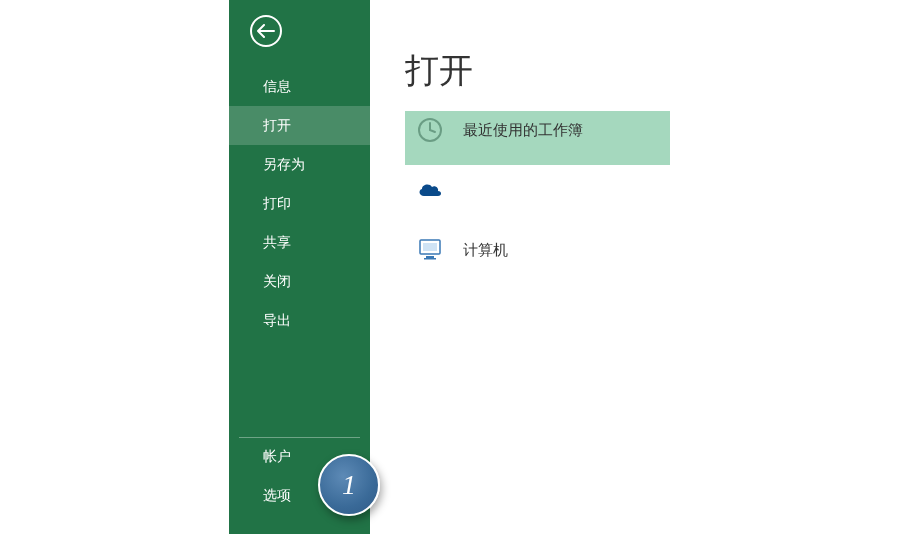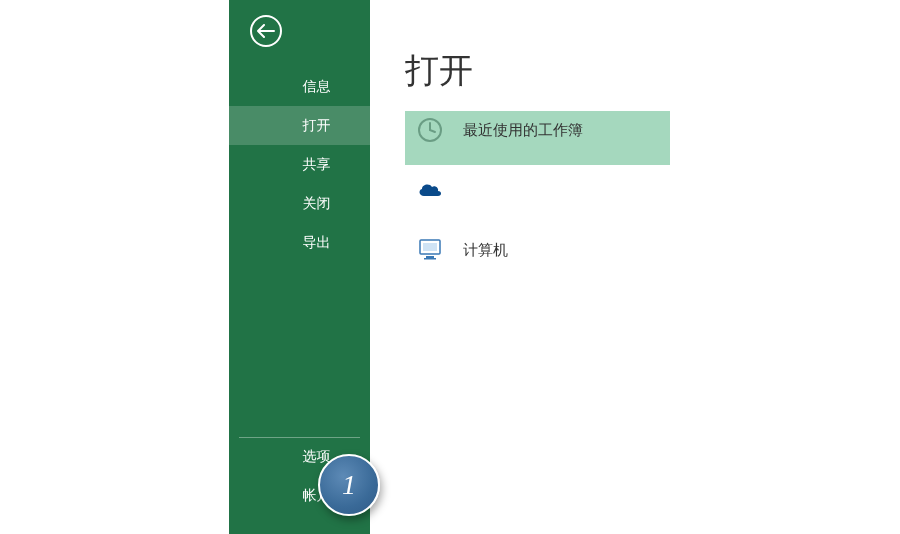--- a/index.html
+++ b/index.html
@@ -45,21 +45,20 @@
     left:0; right:0;
   }
   .nav-item {
     height: 39px;
     display:flex;
     align-items:center;
     padding-left: 34px;
     font-size: 14px;
     color: #fff;
     cursor:pointer;
-    justify-content:center;
   }
   .nav-item.selected {
     background: rgba(255,255,255,0.18);
   }
   .nav-divider {
     position:absolute;
     left:10px; right:10px;
     border-top:1px solid rgba(255,255,255,0.35);
   }
   .main {
@@ -131,36 +130,42 @@
       </span>
     </div>
     <div class="nav">
       <div class="nav-item">
           <span>信息</span>
         </div>
       <div class="nav-item selected">
           <span>打开</span>
         </div>
       <div class="nav-item">
+          <span>另存为</span>
+        </div>
+      <div class="nav-item">
+          <span>打印</span>
+        </div>
+      <div class="nav-item">
           <span>共享</span>
         </div>
       <div class="nav-item">
           <span>关闭</span>
         </div>
       <div class="nav-item">
           <span>导出</span>
         </div>
     </div>
     <div class="nav-divider" style="top:437px;"></div>
     <div style="position:absolute; left:0; right:0; top:437px;">
       <div class="nav-item">
+          <span>帐户</span>
+        </div>
+      <div class="nav-item">
           <span>选项</span>
-        </div>
-      <div class="nav-item">
-          <span>帐户</span>
         </div>
     </div>
   </div>
 
   <div class="main">
     <div class="page-title">打开</div>
     <div class="loc-list">
 
       <div class="loc-item selected">
         <span class="loc-icon">

